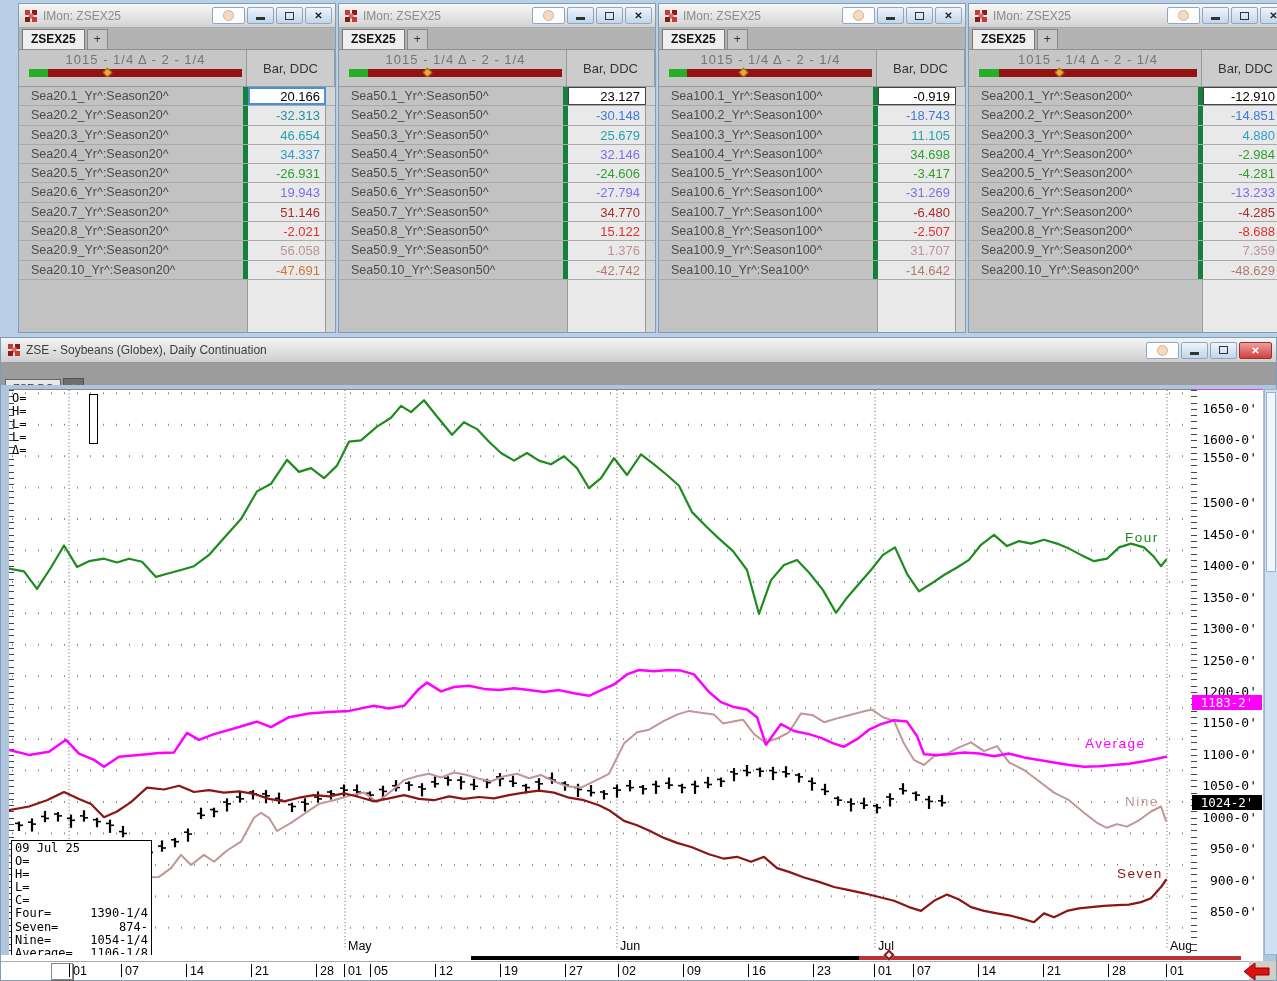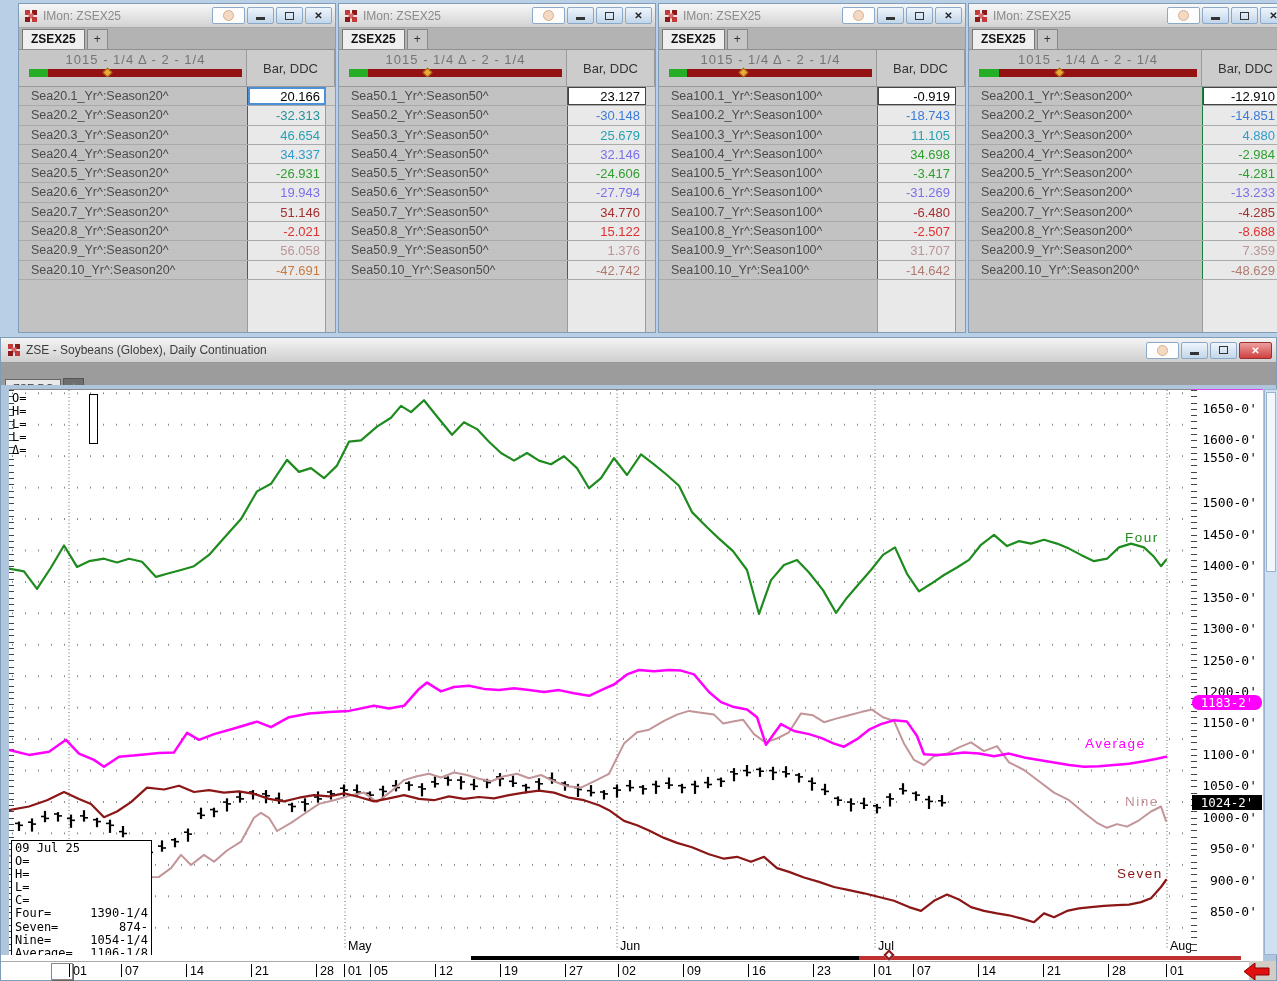--- a/index.html
+++ b/index.html
@@ -24,21 +24,21 @@
   .tab-plus { background:#c6c6c6; border:1px solid #888; border-bottom:none; font-size:12px; color:#333; padding:2px 6px 3px; margin-left:2px; }
   .qhead { height:37px; background:#c6c6c6; display:flex; border-bottom:1px solid #9a9a9a; flex:0 0 auto; }
   .qhead-left { flex:1 1 auto; padding:2px 4px 0 10px; border-right:1px solid #9a9a9a; }
   .qhead-price { font-size:13px; color:#757575; text-align:center; letter-spacing:1px; }
   .qbar { position:relative; height:8px; margin-top:2px; background:#951212; }
   .qbar-green { position:absolute; left:0; top:0; bottom:0; background:#27ae27; }
   .qbar-diamond { position:absolute; top:0; width:7px; height:7px; background:#f2a93b; border:1px solid #9a6a10; transform:rotate(45deg); margin-left:-4px; }
   .qhead-right { flex:0 0 88px; display:flex; align-items:center; justify-content:center; font-size:13px; color:#333; background:#cccccc; border-right:1px solid #9a9a9a; }
   .qtable { flex:1 1 auto; position:relative; background:#c2c2c2; overflow:hidden; display:flex; flex-direction:column; }
   .qrow { height:19.3px; display:flex; border-bottom:1px solid #aaaaaa; flex:0 0 auto; }
-  .qlabel { flex:1 1 auto; font-size:12.5px; color:#4b4b4b; padding:2px 0 0 12px; white-space:nowrap; overflow:hidden; border-right:1px solid #15803d; background:#c2c2c2; }
+  .qlabel { flex:1 1 auto; font-size:12.5px; color:#4b4b4b; padding:2px 0 0 12px; white-space:nowrap; overflow:hidden; border-right:5px solid #15803d; background:#c2c2c2; }
   .qvalue { flex:0 0 78px; font-size:13px; text-align:right; padding:2px 5px 0 0; background:#e9e9e9; border-right:1px solid #9a9a9a; white-space:nowrap; }
   .qvalue.sel-blue { background:#fff; outline:2px solid #4a90d9; outline-offset:-2px; }
   .qvalue.sel-dark { background:#fff; outline:1px solid #444; outline-offset:-1px; }
   .qgutter { flex:0 0 9px; background:#d4d4d4; }
   .qfill { flex:1 1 auto; display:flex; }
   .qfill .a { flex:1 1 auto; border-right:1px solid #9a9a9a; background:#c2c2c2; }
   .qfill .b { flex:0 0 78px; background:#e9e9e9; border-right:1px solid #9a9a9a; }
   .qfill .c { flex:0 0 9px; background:#d4d4d4; }
 
   
@@ -750,21 +750,21 @@
         <div class="ylabel" style="top: 231.115px;">1300-0'</div>
         <div class="ylabel" style="top: 262.56px;">1250-0'</div>
         <div class="ylabel" style="top: 294.005px;">1200-0'</div>
         <div class="ylabel" style="top: 325.45px;">1150-0'</div>
         <div class="ylabel" style="top: 356.895px;">1100-0'</div>
         <div class="ylabel" style="top: 388.34px;">1050-0'</div>
         <div class="ylabel" style="top: 419.785px;">1000-0'</div>
         <div class="ylabel" style="top: 451.23px;">950-0'</div>
         <div class="ylabel" style="top: 482.675px;">900-0'</div>
         <div class="ylabel" style="top: 514.12px;">850-0'</div>
-        <div class="ytag" style="top: 305.039px; background: rgb(255, 0, 255); border-radius: 7px;">1183-2'</div>
+        <div class="ytag" style="top: 305.039px; background: rgb(255, 0, 255);">1183-2'</div>
         <div class="ytag" style="top: 405.034px; background: rgb(0, 0, 0);">1024-2'</div>
       </div>
     <div id="vscroll">
         <div id="vscroll-thumb"></div>
       </div>
     <div id="band-strip">
         <div class="band" style="left: 470px; width: 388px; background: rgb(0, 0, 0);"></div>
         <div class="band" style="left: 858px; width: 382px; background: rgb(192, 48, 48);"></div>
       </div>
     <div id="marker-diamond"></div>

